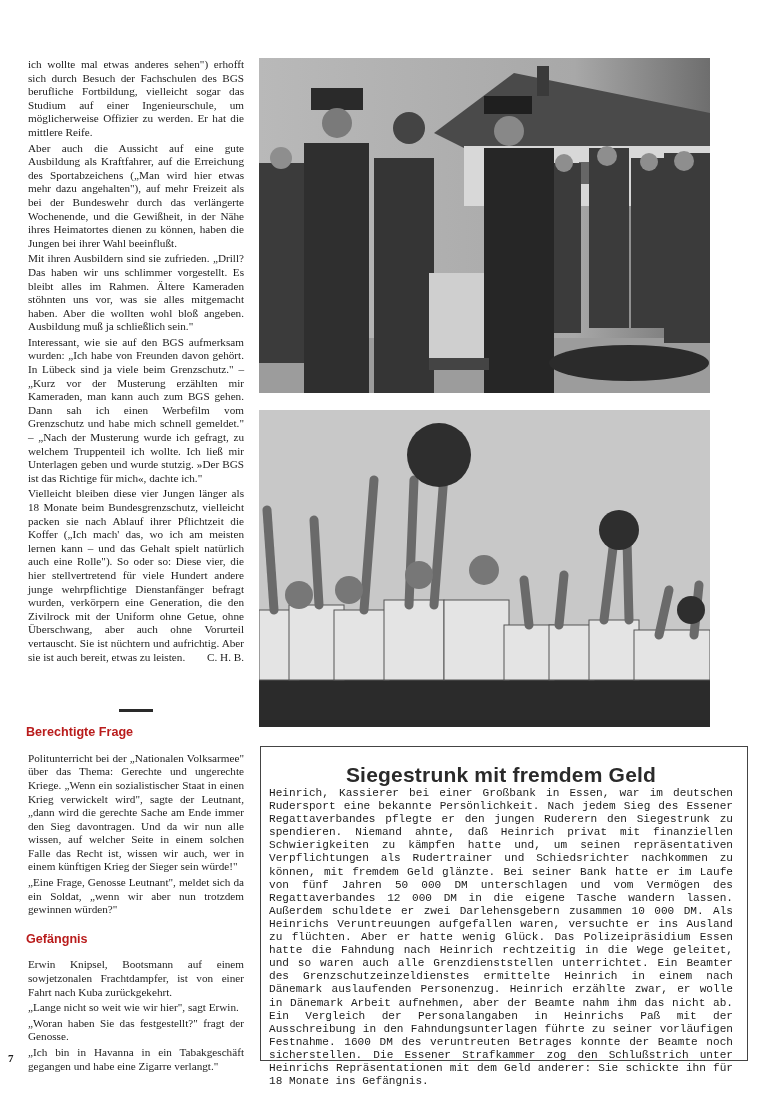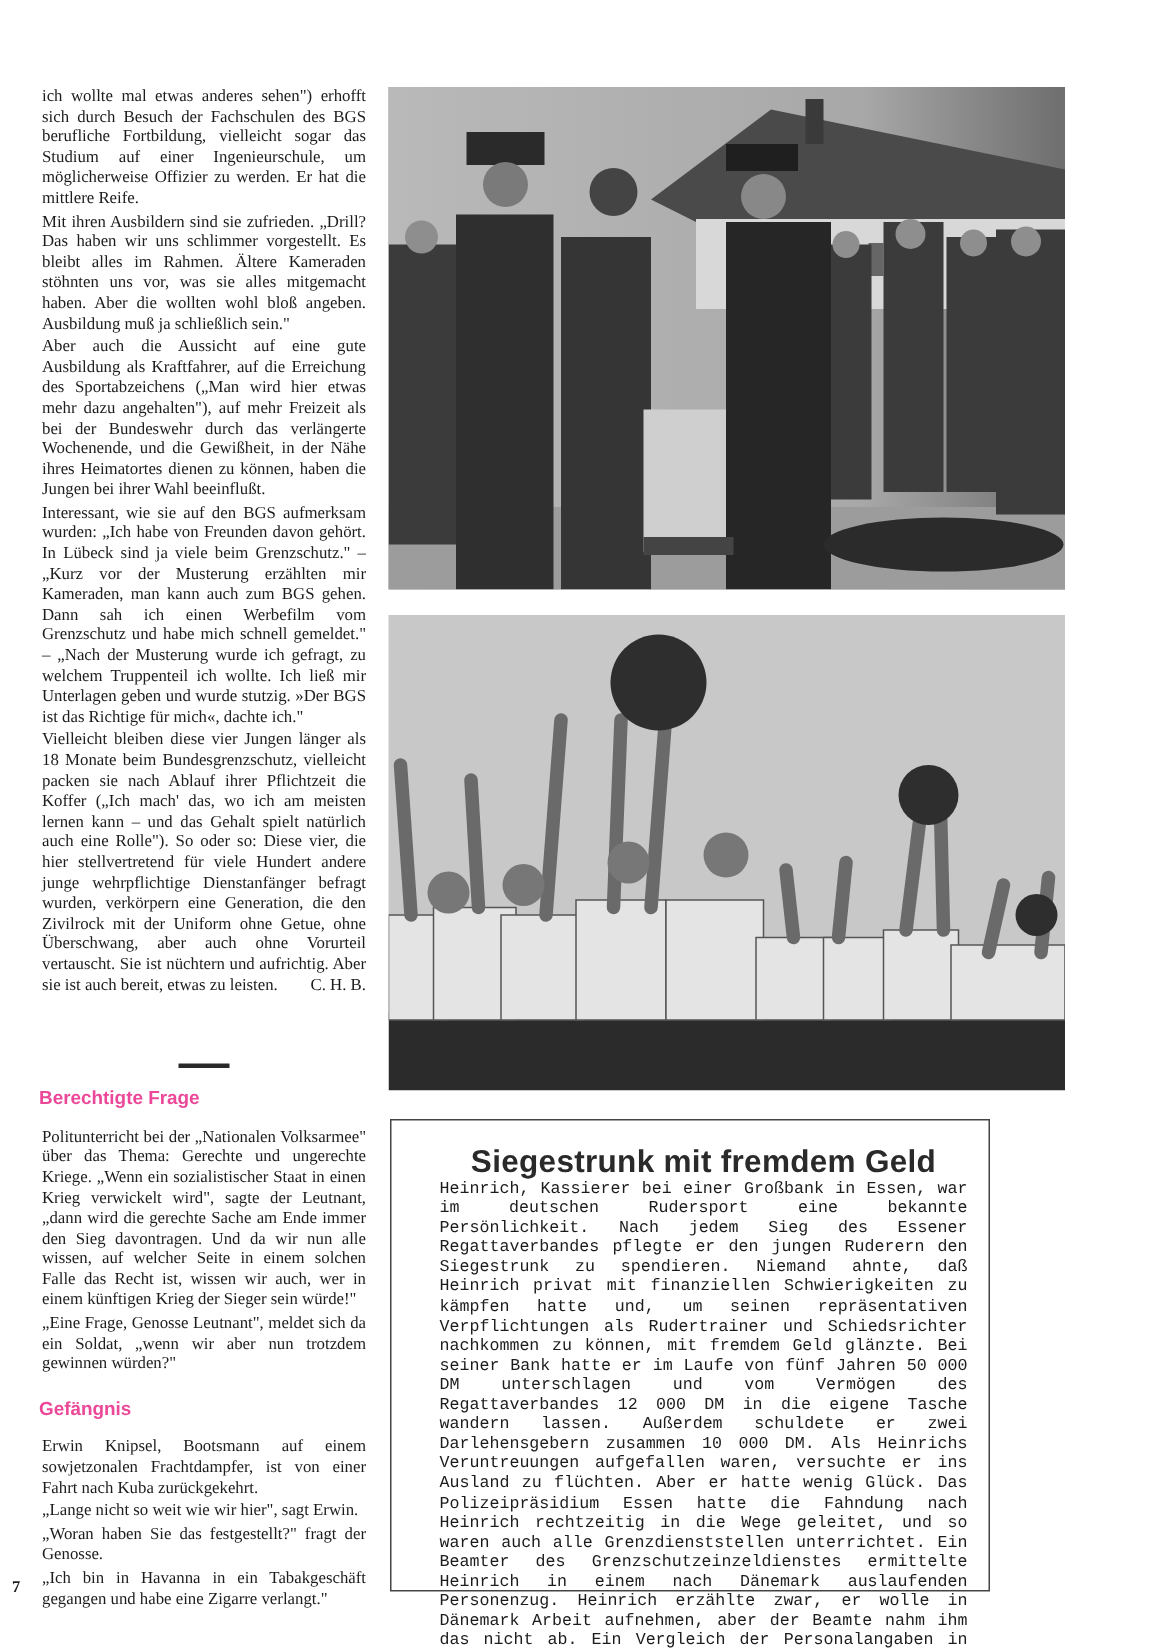--- a/index.html
+++ b/index.html
@@ -8,30 +8,30 @@
   .col-left {
     position: absolute; left: 26px; top: 56px; width: 220px;
     font-family: "Liberation Serif", "DejaVu Serif", serif;
     font-size: 11.2px; line-height: 13.6px; text-align: justify; hyphens: auto;
   }
   .col-left p { margin: 2px; }
   .col-left .sig { float: right; }
   .rule { width: 34px; height: 3px; background: #2a2a2a; margin: 45px auto 0; }
   .heading {
     font-family: "Liberation Sans", "DejaVu Sans", sans-serif; font-weight: bold;
-    font-size: 12.6px; margin: 16px 0 12px; color: #ec4899;
+    font-size: 12.6px; margin: 16px 0 12px; color: #b91c1c;
   }
   .heading.first { margin-top: 14px; }
   .page-num { position: absolute; left: 8px; top: 1052px; font-family: "Liberation Serif", serif; font-size: 11px; font-weight: bold; }
   .photo { position: absolute; overflow: hidden; }
   .photo-1 { left: 259px; top: 58px; width: 451px; height: 335px; background: #8a8a8a; }
   .photo-2 { left: 259px; top: 410px; width: 451px; height: 317px; background: #cfcfcf; }
   .box {
-    position: absolute; left: 260px; top: 746px; width: 400px; height: 315px;
-    border: 1.5px solid #444; box-sizing: border-box; padding: 16px 14px 0 32px;
+    position: absolute; left: 260px; top: 746px; width: 488px; height: 315px;
+    border: 1.5px solid #444; box-sizing: border-box; padding: 16px 14px 0 8px;
   }
   .box-title {
     font-family: "Liberation Sans", "DejaVu Sans", sans-serif; font-weight: bold;
     font-size: 21px; text-align: center; color: #2a2a2a; letter-spacing: 0.2px; margin: 0;
   }
   .box-sub {
     font-family: "Liberation Serif", serif; font-style: italic; font-size: 9.5px;
     text-align: center; margin: 6px 0 12px;
   }
   .box-body {
@@ -41,22 +41,22 @@
   .box-body .sig { font-style: italic; float: right; margin-top: 48px; }
   svg { display: block; }
 </style>
 </head>
 <body>
 
 <div class="page">
 
   <div class="col-left">
     <p>ich wollte mal etwas anderes sehen") erhofft sich durch Besuch der Fachschulen des BGS berufliche Fortbildung, vielleicht sogar das Studium auf einer Ingenieurschule, um möglicherweise Offizier zu werden. Er hat die mittlere Reife.</p>
+    <p>Aber auch die Aussicht auf eine gute Ausbildung als Kraftfahrer, auf die Erreichung des Sportabzeichens („Man wird hier etwas mehr dazu angehalten"), auf mehr Freizeit als bei der Bundeswehr durch das verlängerte Wochenende, und die Gewißheit, in der Nähe ihres Heimatortes dienen zu können, haben die Jungen bei ihrer Wahl beeinflußt.</p>
     <p>Mit ihren Ausbildern sind sie zufrieden. „Drill? Das haben wir uns schlimmer vorgestellt. Es bleibt alles im Rahmen. Ältere Kameraden stöhnten uns vor, was sie alles mitgemacht haben. Aber die wollten wohl bloß angeben. Ausbildung muß ja schließlich sein."</p>
-    <p>Aber auch die Aussicht auf eine gute Ausbildung als Kraftfahrer, auf die Erreichung des Sportabzeichens („Man wird hier etwas mehr dazu angehalten"), auf mehr Freizeit als bei der Bundeswehr durch das verlängerte Wochenende, und die Gewißheit, in der Nähe ihres Heimatortes dienen zu können, haben die Jungen bei ihrer Wahl beeinflußt.</p>
     <p>Interessant, wie sie auf den BGS aufmerksam wurden: „Ich habe von Freunden davon gehört. In Lübeck sind ja viele beim Grenzschutz." – „Kurz vor der Musterung erzählten mir Kameraden, man kann auch zum BGS gehen. Dann sah ich einen Werbefilm vom Grenzschutz und habe mich schnell gemeldet." – „Nach der Musterung wurde ich gefragt, zu welchem Truppenteil ich wollte. Ich ließ mir Unterlagen geben und wurde stutzig. »Der BGS ist das Richtige für mich«, dachte ich."</p>
     <p><span>Vielleicht bleiben diese vier Jungen länger als 18 Monate beim Bundesgrenzschutz, vielleicht packen sie nach Ablauf ihrer Pflichtzeit die Koffer („Ich mach' das, wo ich am meisten lernen kann – und das Gehalt spielt natürlich auch eine Rolle"). So oder so: Diese vier, die hier stellvertretend für viele Hundert andere junge wehrpflichtige Dienstanfänger befragt wurden, verkörpern eine Generation, die den Zivilrock mit der Uniform ohne Getue, ohne Überschwang, aber auch ohne Vorurteil vertauscht. Sie ist nüchtern und aufrichtig. Aber sie ist auch bereit, etwas zu leisten.</span> <span class="sig">C. H. B.</span></p>
 
     <div class="rule"></div>
 
     <h3 class="heading first">Berechtigte Frage</h3>
     <p>Politunterricht bei der „Nationalen Volksarmee" über das Thema: Gerechte und ungerechte Kriege. „Wenn ein sozialistischer Staat in einen Krieg verwickelt wird", sagte der Leutnant, „dann wird die gerechte Sache am Ende immer den Sieg davontragen. Und da wir nun alle wissen, auf welcher Seite in einem solchen Falle das Recht ist, wissen wir auch, wer in einem künftigen Krieg der Sieger sein würde!"</p>
     <p>„Eine Frage, Genosse Leutnant", meldet sich da ein Soldat, „wenn wir aber nun trotzdem gewinnen würden?"</p>
 
     <h3 class="heading">Gefängnis</h3>

